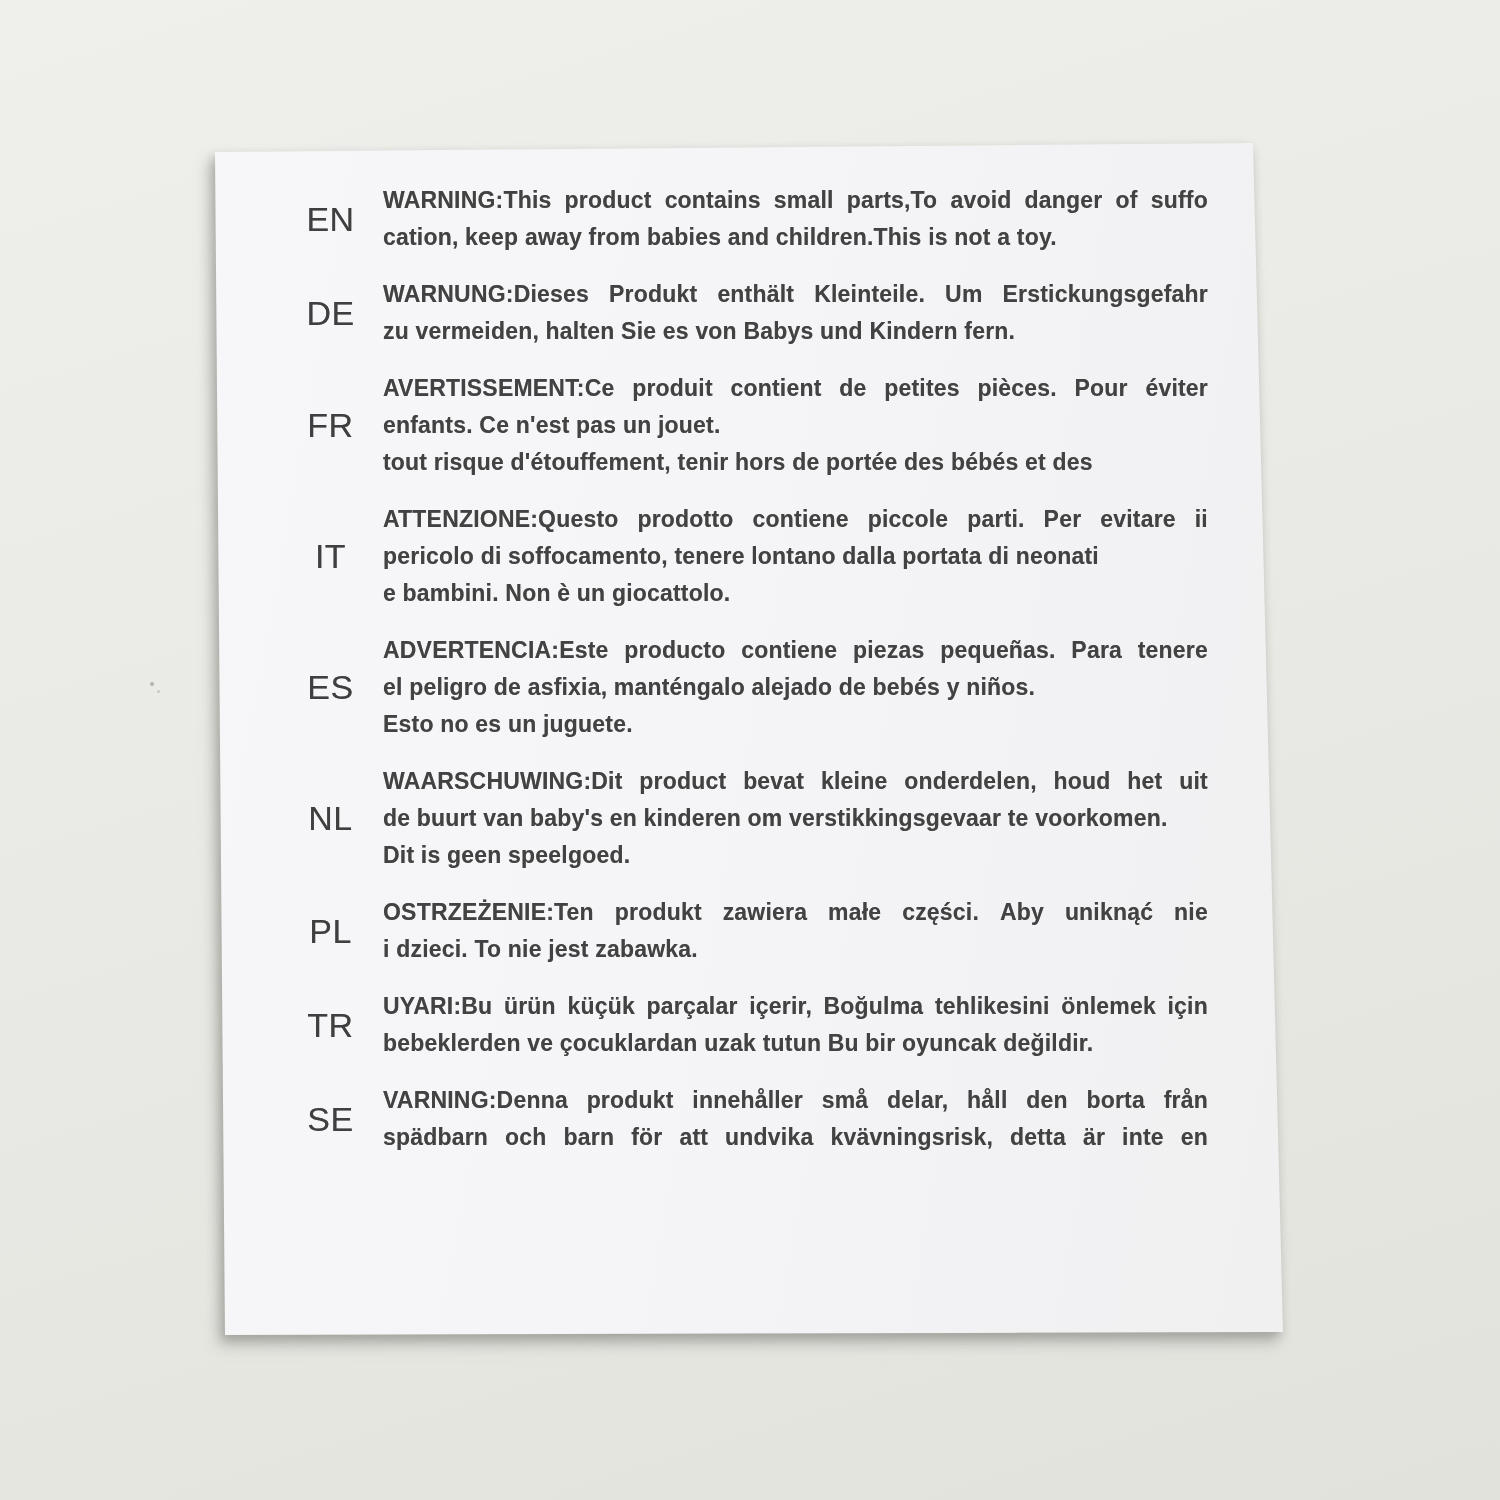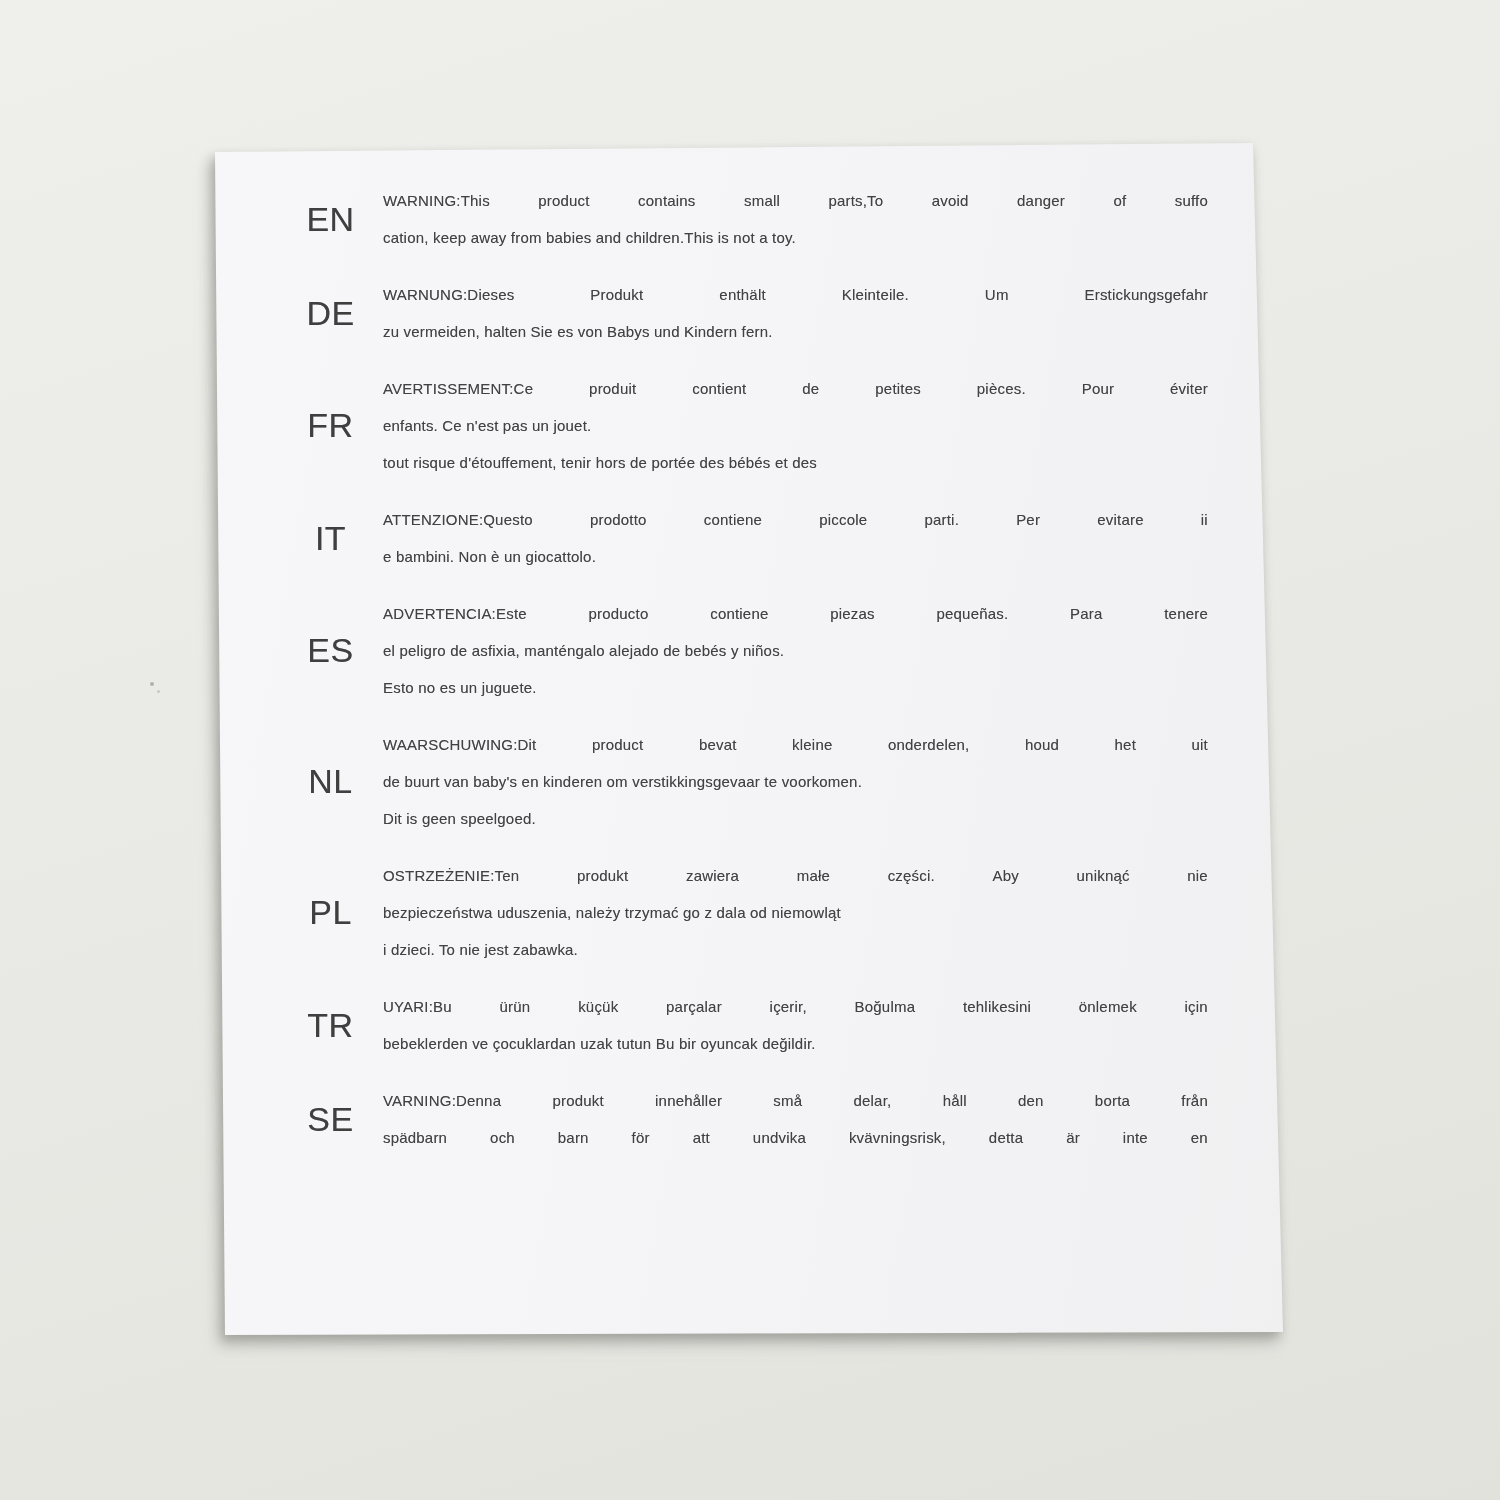--- a/index.html
+++ b/index.html
@@ -54,25 +54,26 @@
     letter-spacing: 0.5px;
     text-shadow: 0 0 0.5px rgba(63,63,63,0.5);
   }
   .lines {
     width: 825px;
     flex: 0 0 825px;
   }
   .line {
     height: 37px;
     line-height: 37px;
-    font-size: 15px;
+    font-size: 23px;
     color: #424242;
     letter-spacing: 0.2px;
     white-space: nowrap;
     text-shadow: 0 0 0.5px rgba(66,66,66,0.45);
+    font-weight: bold;
   }
   .line.fill {
     display: flex;
     justify-content: space-between;
     white-space: normal;
   }
   .line.fill span { white-space: pre; }
 </style>
 </head>
 <body>
@@ -137,20 +138,21 @@
             <div class="line fill">
               <span>ATTENZIONE:Questo</span>
               <span>prodotto</span>
               <span>contiene</span>
               <span>piccole</span>
               <span>parti.</span>
               <span>Per</span>
               <span>evitare</span>
               <span>ii</span>
             </div>
+            <div class="line">pericolo di soffocamento, tenere lontano dalla portata di neonati</div>
             <div class="line">e bambini. Non è un giocattolo.</div>
           </div>
         </div>
         <div class="section">
           <div class="code">ES</div>
           <div class="lines">
             <div class="line fill">
               <span>ADVERTENCIA:Este</span>
               <span>producto</span>
               <span>contiene</span>
@@ -186,21 +188,20 @@
             <div class="line fill">
               <span>OSTRZEŻENIE:Ten</span>
               <span>produkt</span>
               <span>zawiera</span>
               <span>małe</span>
               <span>części.</span>
               <span>Aby</span>
               <span>uniknąć</span>
               <span>nie</span>
             </div>
-            <div class="line">bezpieczeństwa uduszenia, należy trzymać go z dala od niemowląt</div>
             <div class="line">i dzieci. To nie jest zabawka.</div>
           </div>
         </div>
         <div class="section">
           <div class="code">TR</div>
           <div class="lines">
             <div class="line fill">
               <span>UYARI:Bu</span>
               <span>ürün</span>
               <span>küçük</span>

